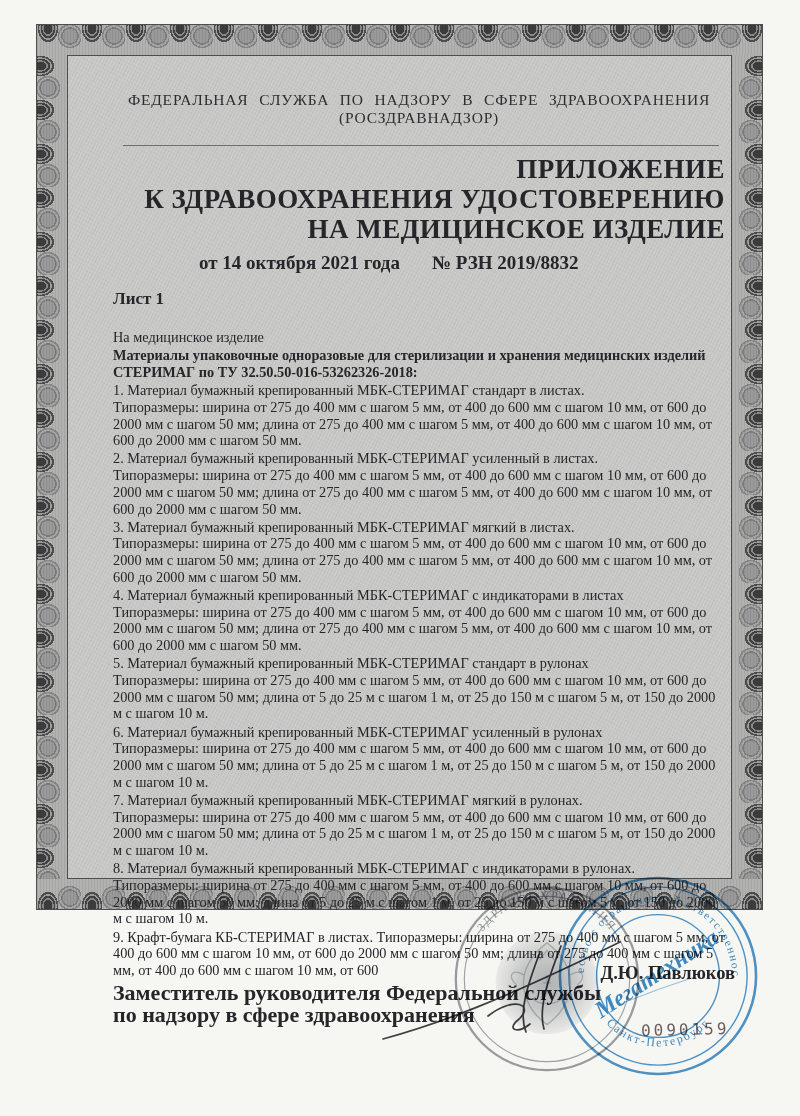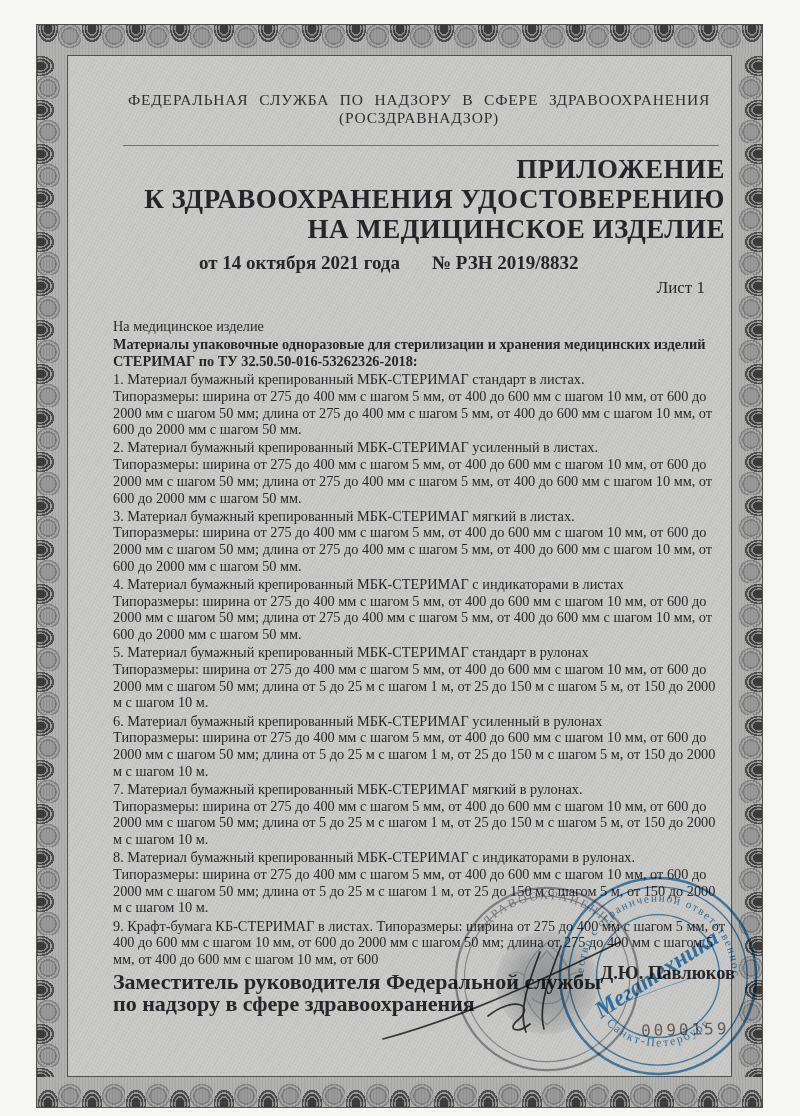--- a/index.html
+++ b/index.html
@@ -4,21 +4,21 @@
 <style>
   html,body{margin:0;padding:0;}
   body{
     width:800px;height:1116px;overflow:hidden;position:relative;
     background:#f6f6f2;
     font-family:"Liberation Serif", serif;
   }
   .page{position:absolute;inset:0;}
   
   .doc{
-    position:absolute;left:36px;top:24px;width:727px;height:1084px;
+    position:absolute;left:36px;top:24px;width:727px;height:886px;
     background:
       repeating-linear-gradient(27deg, rgba(255,255,255,.05) 0 2px, rgba(0,0,0,0) 2px 4px),
       repeating-linear-gradient(117deg, rgba(0,0,0,.04) 0 1px, rgba(0,0,0,0) 1px 3px),
       #c8c8c6;
     border:1.5px solid #4e4e4e;
     box-sizing:border-box;
   }
   .band{position:absolute;background-color:#b2b2b0;}
   .band::after{content:"";position:absolute;inset:0;
     background:repeating-linear-gradient(90deg, rgba(0,0,0,.07) 0 1px, transparent 1px 3px);}
@@ -47,22 +47,22 @@
   .agency{margin-top:66px;text-align:center;font-size:15.5px;line-height:18px;
     letter-spacing:.8px;word-spacing:6px;color:#2e2e32;}
   .agency2{letter-spacing:.8px;word-spacing:0;}
   .rule{margin:18px 6px 0 10px;border:none;border-top:1px solid #6f6f6f;height:0;}
   .doc-title{margin-top:8px;text-align:right;font-weight:bold;font-size:27px;
     line-height:30px;letter-spacing:.5px;color:#26262a;}
   .dateline{margin-top:8px;display:flex;align-items:flex-start;
     font-weight:bold;font-size:19px;line-height:22px;}
   .dateline .date{margin-left:86px;}
   .dateline .number{margin-left:32px;}
-  .sheet{margin-top:4px;text-align:right;padding-right:20px;
-    font-weight:normal;font-size:17px;line-height:20px;}
+  .sheet{margin-top:15px;text-align:left;padding-right:20px;
+    font-weight:bold;font-size:17px;line-height:20px;}
   .body{margin-top:20px;font-size:14.3px;line-height:16.7px;}
   .body p{margin:0 0 1.5px 0;white-space:pre-wrap;}
   .product-title{font-weight:bold;}
   .sign{margin-top:3px;font-weight:bold;font-size:22px;line-height:22px;}
   .signer{position:absolute;top:938px;right:-10px;font-weight:bold;font-size:18.5px;z-index:8;}
   .serial{position:absolute;left:528px;top:995px;
     font-family:"DejaVu Sans Mono", monospace;font-size:16px;letter-spacing:3px;
     color:#5a4a46;opacity:.88;transform:rotate(-1.5deg);z-index:6;}
   
   .overlay{position:absolute;pointer-events:none;}

